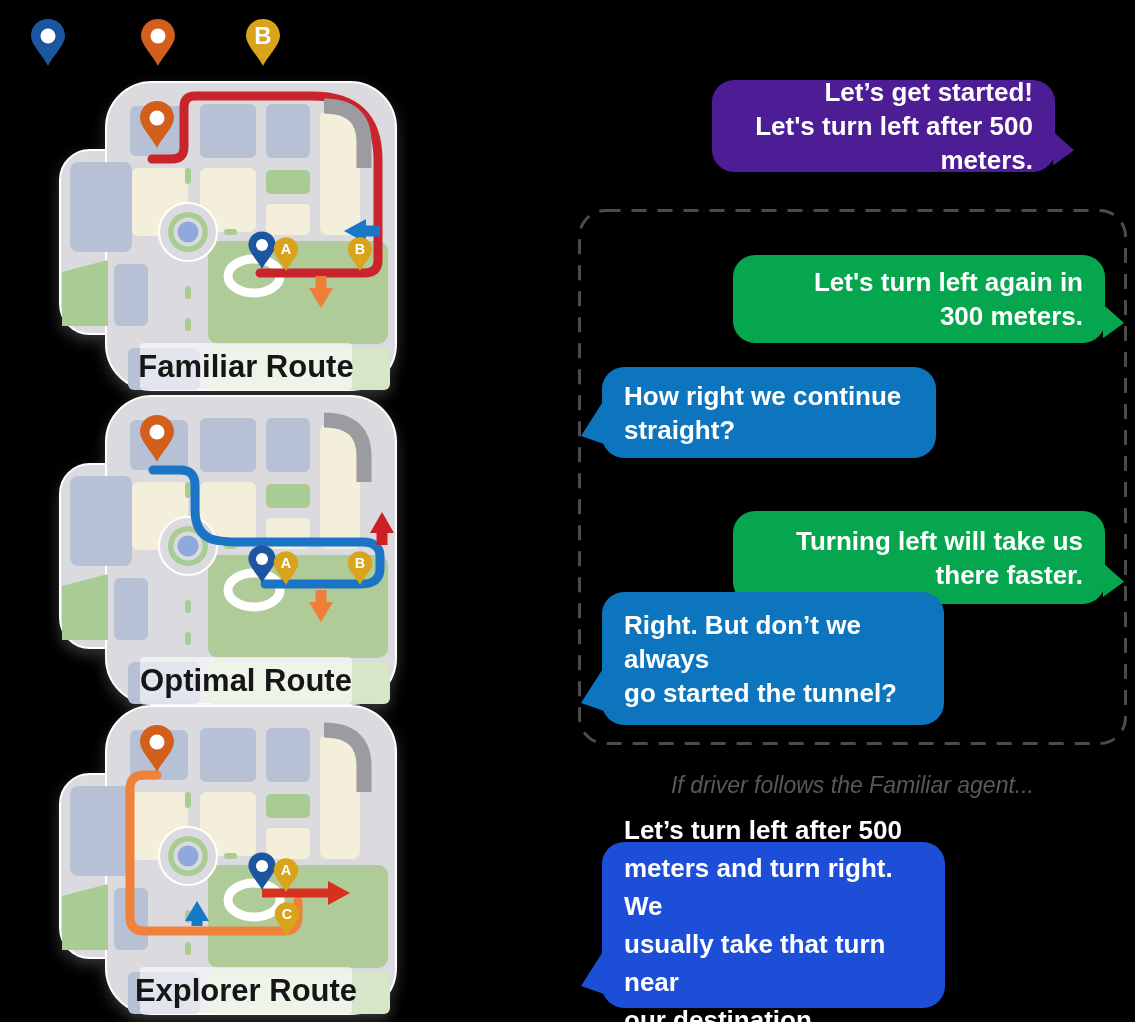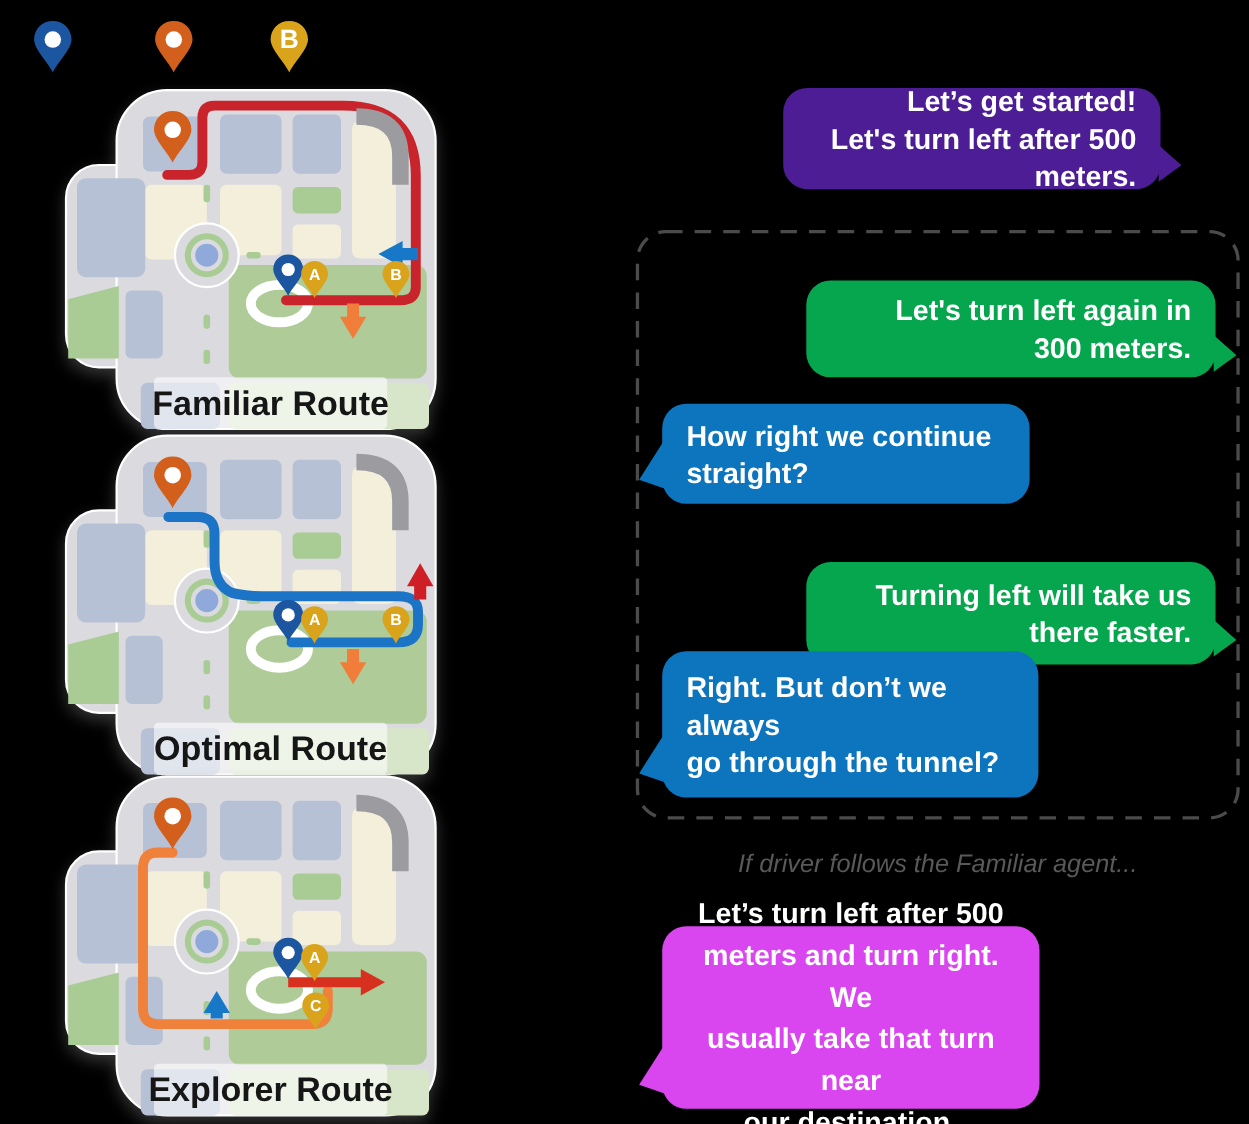--- a/index.html
+++ b/index.html
@@ -294,25 +294,25 @@
 </div>
 
 <div class="bubble agent" style="left: 733px; top: 479px; width: 372px; height: 93px; background: rgb(5, 166, 77); margin-top: 32px;">
   <span class="bubble-text">Turning left will take us
 there faster.</span>
   <span class="tail-r"></span>
 </div>
 
 <div class="bubble driver" style="left: 602px; top: 592px; width: 342px; height: 133px; background: rgb(12, 117, 190);">
   <span class="bubble-text">Right. But don’t we always
-go through the tunnel?</span>
+go started the tunnel?</span>
   <span class="tail-l"></span>
 </div>
 
 <div class="caption" style="color: rgb(89, 89, 89);">If driver follows the Familiar agent...</div>
 
-<div class="bubble driver" style="left: 602px; top: 842px; width: 343px; height: 166px; background: #d946ef; text-align: center;">
+<div class="bubble driver" style="left: 602px; top: 842px; width: 343px; height: 166px; background: #1d4ed8;">
   <span class="bubble-text tall">Let’s turn left after 500
 meters and turn right. We
 usually take that turn near
 our destination.</span>
   <span class="tail-l"></span>
 </div>
 
 </body></html>

